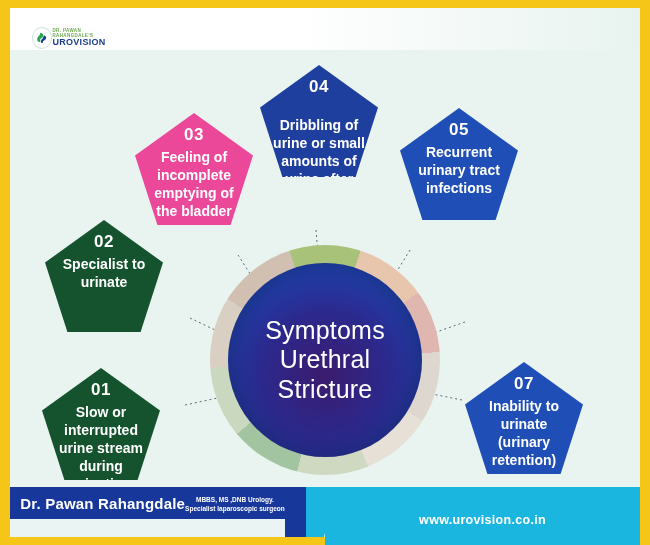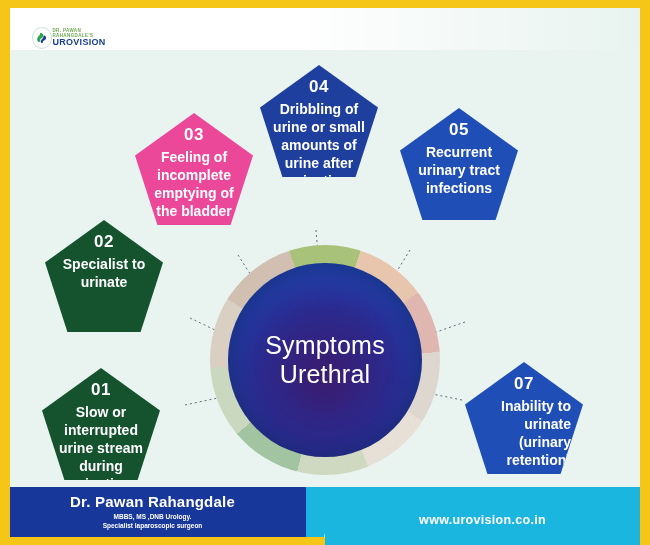--- a/index.html
+++ b/index.html
@@ -179,25 +179,25 @@
 
   
   #footer {
     position: absolute;
     left: 10px; bottom: 8px;
     width: 630px; height: 50px;
   }
   #footer-left {
     position: absolute;
     left: 0; top: 0;
-    width: 285px; height: 50px;
+    width: 285px; height: 32px;
     background: #17379b;
     color: #ffffff;
     display: flex;
-    flex-direction: column;
+    flex-direction: row;
     align-items: center;
     justify-content: center;
   }
   #footer-slant {
     position: absolute;
     left: 275px; top: 0;
     width: 40px; height: 50px;
     background: #17379b;
     clip-path: polygon(0 0, 100% 0, 55% 100%, 0% 100%);
   }
@@ -274,51 +274,52 @@
         <line x1="452" y1="350" x2="392" y2="338"></line>
       </g>
     </svg>
 
     <div id="center-wrap">
       <div id="center-ring"></div>
       <div id="center-disc">
         <div id="center-title">
           <div>Symptoms</div>
           <div>Urethral</div>
+          <div>Stricture</div>
         </div>
       </div>
     </div>
 
     <div class="node dark" style="left:32px; top:318px;">
       <span class="num">01</span>
       <span class="txt">Slow or interrupted urine stream during urination</span>
     </div>
 
     <div class="node dark" style="left:35px; top:170px;">
       <span class="num">02</span>
       <span class="txt">Specialist to urinate</span>
     </div>
 
     <div class="node deep" style="left:125px; top:63px;">
       <span class="num">03</span>
       <span class="txt">Feeling of incomplete emptying of the bladder</span>
     </div>
 
-    <div class="node" style="left:250px; top:15px; background:#1f3f9e;">
+    <div class="node" style="left:250px; top:15px; background:#1f3f9e;gap:16px;">
       <span class="num">04</span>
       <span class="txt">Dribbling of urine or small amounts of urine after urination</span>
     </div>
 
     <div class="node" style="left:390px; top:58px;">
       <span class="num">05</span>
       <span class="txt">Recurrent urinary tract infections</span>
     </div>
 
 
-    <div class="node" style="left:455px; top:312px;text-align:right;">
+    <div class="node" style="left:455px; top:312px;">
       <span class="num">07</span>
       <span class="txt">Inability to urinate (urinary retention)</span>
     </div>
 
   </div>
 
   <div id="footer">
     <div id="footer-left">
       <div id="doctor-name">Dr. Pawan Rahangdale</div>
       <div id="doctor-qual">

